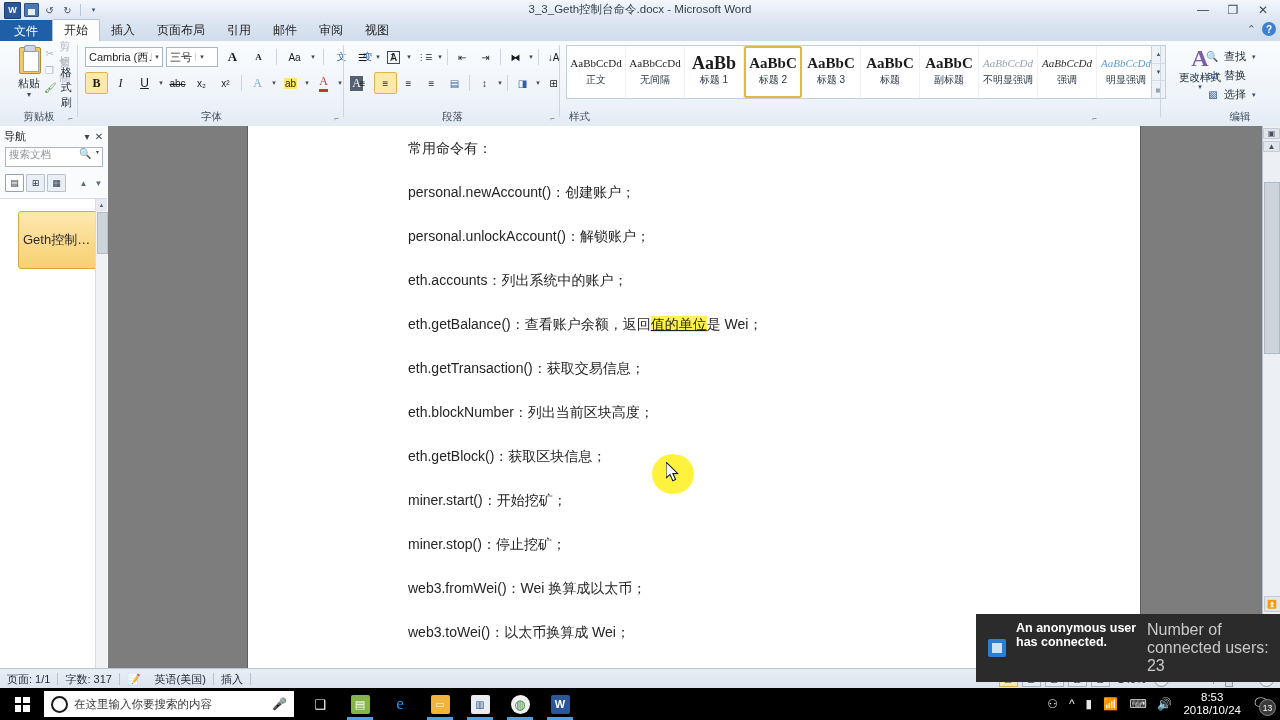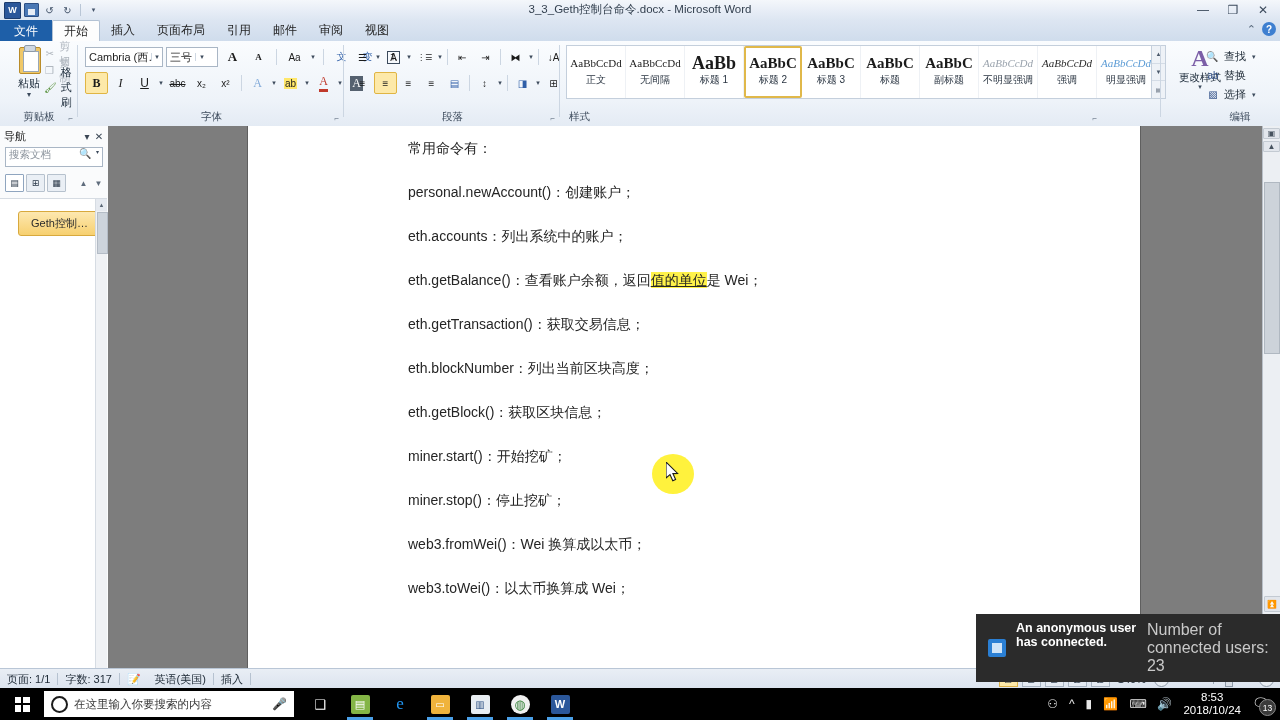--- a/index.html
+++ b/index.html
@@ -32,21 +32,21 @@
   .wctrl{position:absolute;right:2px;top:0;display:flex;height:20px;align-items:center;}
   .wbtn{width:30px;height:19px;display:flex;align-items:center;justify-content:center;
     font-size:12px;color:#3c4a5c;}
 
   
   .tabrow{
     position:absolute;left:0;top:20px;width:1280px;height:21px;
     background:linear-gradient(to bottom,#dde6f2,#cfdcec);
     border-bottom:1px solid #b3c2d4;
   }
-  .tabs{position:absolute;left:0;top:0;display:flex;align-items:center;height:21px;}
+  .tabs{position:absolute;left:0;top:0;display:flex;align-items:flex-end;height:21px;}
   .tab{padding:3px 11px 4px 11px;font-size:12px;color:#1f1f1f;height:14px;line-height:14px;}
   .tab.file{background:#1e5fa8;color:#fff;font-weight:normal;padding:4px 14px 4px 14px;height:13px;}
   .tab.active{background:#fdfdfd;border:1px solid #b3c2d4;border-bottom:1px solid #fdfdfd;
     border-radius:2px 2px 0 0;margin-bottom:-1px;}
   .helpbtns{position:absolute;right:4px;top:2px;display:flex;gap:6px;align-items:center;}
   .collapse-ico{font-size:11px;color:#5a6a7d;}
   .help-ico{width:14px;height:14px;border-radius:50%;background:#3e7fd0;color:#fff;
     font-size:10px;font-weight:bold;display:flex;align-items:center;justify-content:center;}
 
   
@@ -143,22 +143,22 @@
   .nav-search .mag{width:14px;text-align:center;font-size:10px;color:#2d5a9e;}
   .nav-search .dd{width:9px;text-align:center;font-size:6px;color:#3d4b5c;}
   .nav-tabs{display:flex;align-items:center;margin:7px 3px 0 5px;gap:2px;}
   .ntab{width:17px;height:16px;border:1px solid #b6c1cd;background:#eaeff5;
     display:flex;align-items:center;justify-content:center;font-size:9px;color:#2c3a4a;border-radius:1px;}
   .ntab.act{background:#fff;border-color:#8fa5bf;}
   .nspacer{flex:1;}
   .narr{width:13px;text-align:center;font-size:8px;color:#5f6c7c;}
   .nav-body{position:absolute;left:0;top:72px;width:107px;bottom:0;background:#fff;border-top:1px solid #d6dce3;}
   .navitem{margin:12px 6px 0 18px;background:linear-gradient(to bottom,#fde8b0,#f7d070);
-    border:1px solid #d8a93d;border-radius:3px;font-size:11px;color:#2b2b2b;
-    padding:4px 4px;text-align:center;white-space:nowrap;overflow:hidden;}
+    border:1px solid #d8a93d;border-radius:3px;font-size:13px;color:#2b2b2b;
+    padding:19px 4px;text-align:left;white-space:nowrap;overflow:hidden;}
   .nav-vscroll{position:absolute;right:0;top:0;width:11px;bottom:0;background:#f0f2f5;border-left:1px solid #d6dce3;}
   .nvs-btn{height:12px;display:flex;align-items:center;justify-content:center;font-size:6px;color:#5a6775;background:#e6eaf0;}
   .nvs-thumb{position:absolute;top:13px;left:1px;width:9px;height:40px;background:#cdd4dc;border:1px solid #b4bcc6;}
 
   
   .docarea{position:absolute;left:108px;top:0;right:0;bottom:0;background:#7d7d7d;overflow:hidden;}
   .page{position:absolute;left:140px;top:0;width:892px;height:542px;background:#fff;
     box-shadow:0 0 0 1px #5f5f5f;}
   .doc{position:absolute;left:160px;top:8px;width:700px;}
   .dline{font-family:"Liberation Sans","DejaVu Sans",sans-serif;font-size:14px;color:#252525;
@@ -555,20 +555,21 @@
           <div class="nvs-thumb"></div>
         </div>
       </div>
     </div>
 
     <div class="docarea">
       <div class="page">
         <div class="doc">
           <div class="dline">常用命令有：</div>
           <div class="dline">personal.newAccount()：创建账户；</div>
+          <div class="dline">personal.unlockAccount()：解锁账户；</div>
           <div class="dline">eth.accounts：列出系统中的账户；</div>
           <div class="dline">
             <span>eth.getBalance()：查看账户余额，返回<span class="hl">值的单位</span>是 Wei；</span>
           </div>
           <div class="dline">eth.getTransaction()：获取交易信息；</div>
           <div class="dline">eth.blockNumber：列出当前区块高度；</div>
           <div class="dline">eth.getBlock()：获取区块信息；</div>
           <div class="dline">miner.start()：开始挖矿；</div>
           <div class="dline">miner.stop()：停止挖矿；</div>
           <div class="dline">web3.fromWei()：Wei 换算成以太币；</div>

